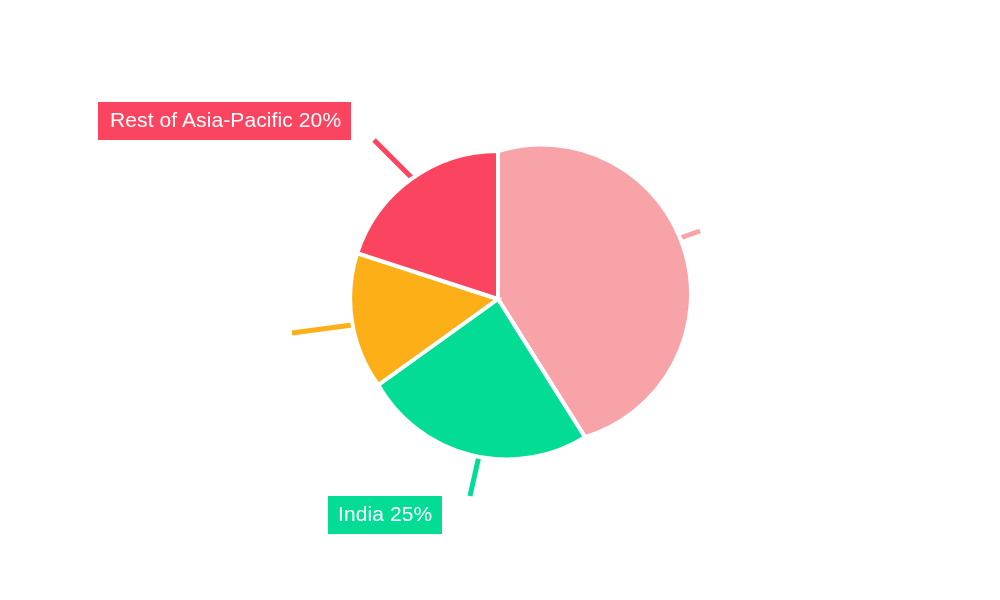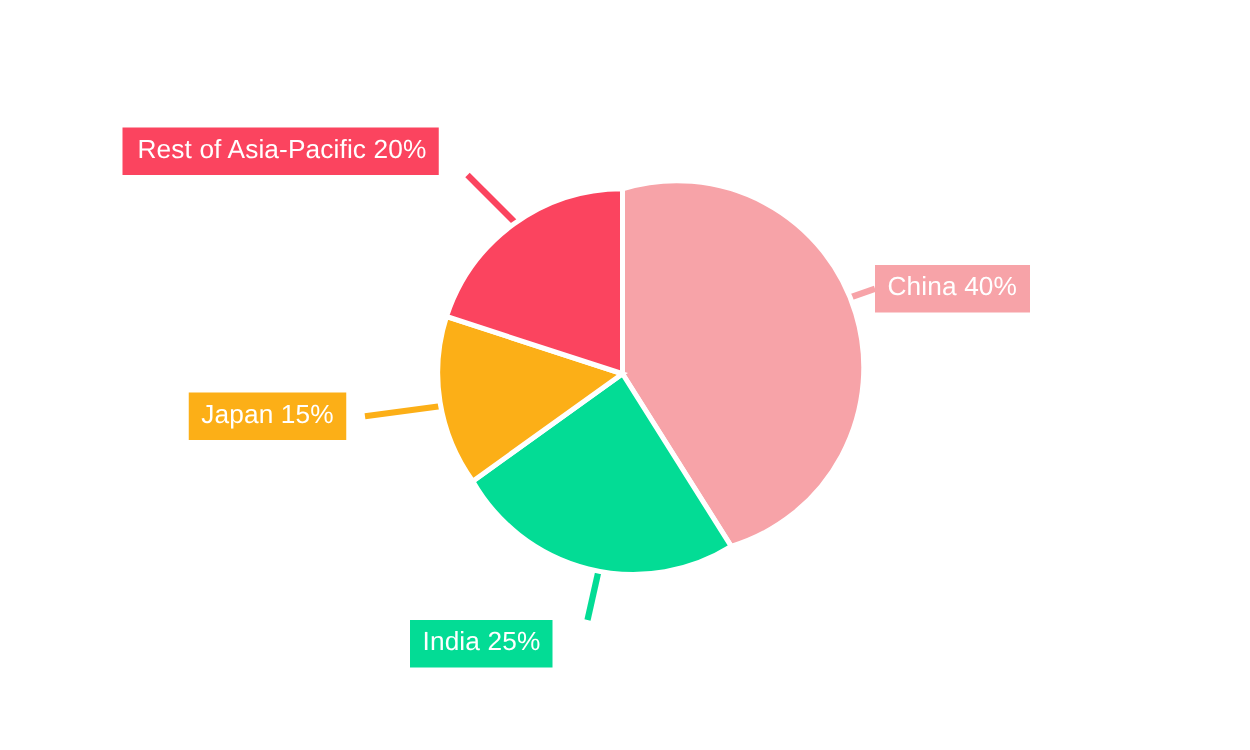--- a/index.html
+++ b/index.html
@@ -74,25 +74,19 @@
 
     <path d="M 498 299 L 378.2 385.0 A 148 148 0 0 1 357.2 253.2 Z" fill="#fcaf17" stroke="#ffffff" stroke-width="4" stroke-linejoin="miter"></path>
 
     <path d="M 498 299 L 357.2 253.2 A 148 148 0 0 1 498 151 Z" fill="#fb445f" stroke="#ffffff" stroke-width="4" stroke-linejoin="miter"></path>
   </svg>
 
   <div class="callout-label" id="label-rest-of-asia-pacific" style="background:#fb445f;padding-left:12px;">
     <span>Rest of Asia-Pacific 20%</span>
   </div>
 
-  <div class="callout-label" id="label-china" style="background:#f7a3a8;">
-    <span>China 40%</span>
-  </div>
 
-  <div class="callout-label" id="label-japan" style="background:#fcaf17;">
-    <span>Japan 15%</span>
-  </div>
 
   <div class="callout-label" id="label-india" style="background:#03dc95;">
     <span>India 25%</span>
   </div>
 
 </div>
 
 </body></html>

